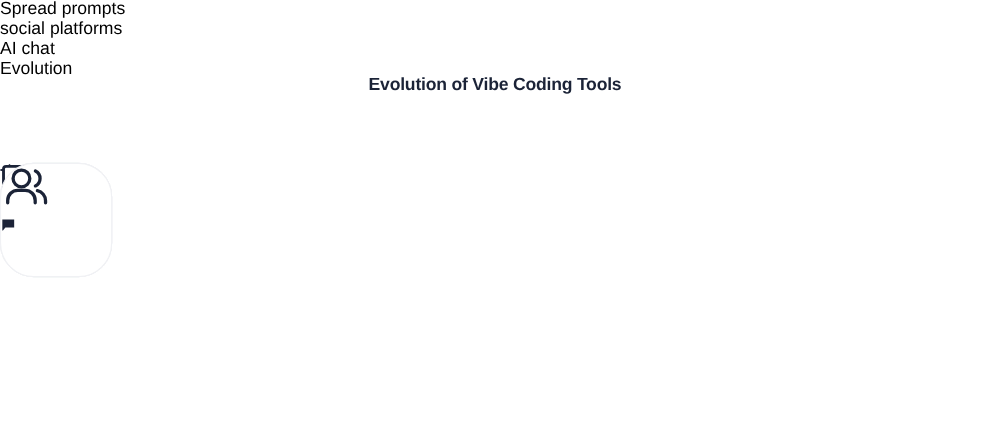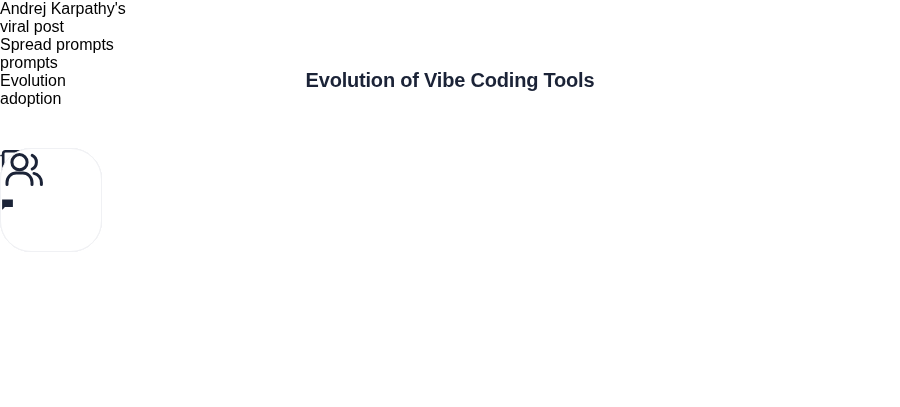--- a/index.html
+++ b/index.html
@@ -21,21 +21,21 @@
     height: 407px;
   }
 
   
   .title {
     position: absolute;
     left: 0;
     top: 69px;
     width: 900px;
     text-align: center;
-    font-size: 20px;
+    font-size: 16px;
     font-weight: bold;
     letter-spacing: -0.2px;
     color: #1b2337;
   }
 
   
   .flow {
     position: absolute;
     left: 0;
     top: 148px;
@@ -383,33 +383,29 @@
         <svg width="13" height="13" viewBox="0 0 14 14" fill="none" xmlns="http://www.w3.org/2000/svg" aria-hidden="true">
           <path d="M1.2 1.6 h11.6 v8.0 h-8.6 L1.8 12.4 a0.4 0.4 0 0 1 -0.6 -0.3 V9.6 Z" fill="#1b2337"></path>
         </svg>
       </span>
     </div>
 
   </div>
 
   <div class="labels">
 
-    <div class="label label-1">
-      <div class="label-primary">Andrej Karpathy's</div>
-      <div class="label-secondary">viral post</div>
-    </div>
 
     <div class="label label-2">
       <div class="label-primary">Spread prompts</div>
+      <div class="label-secondary">social platforms</div>
     </div>
 
     <div class="label label-3">
-      <div class="label-secondary">prompts</div>
+      <div class="label-primary">AI chat</div>
     </div>
 
     <div class="label label-4">
       <div class="label-primary">Evolution</div>
-      <div class="label-secondary">adoption</div>
     </div>
 
   </div>
 
 </div>
 
 </body></html>

